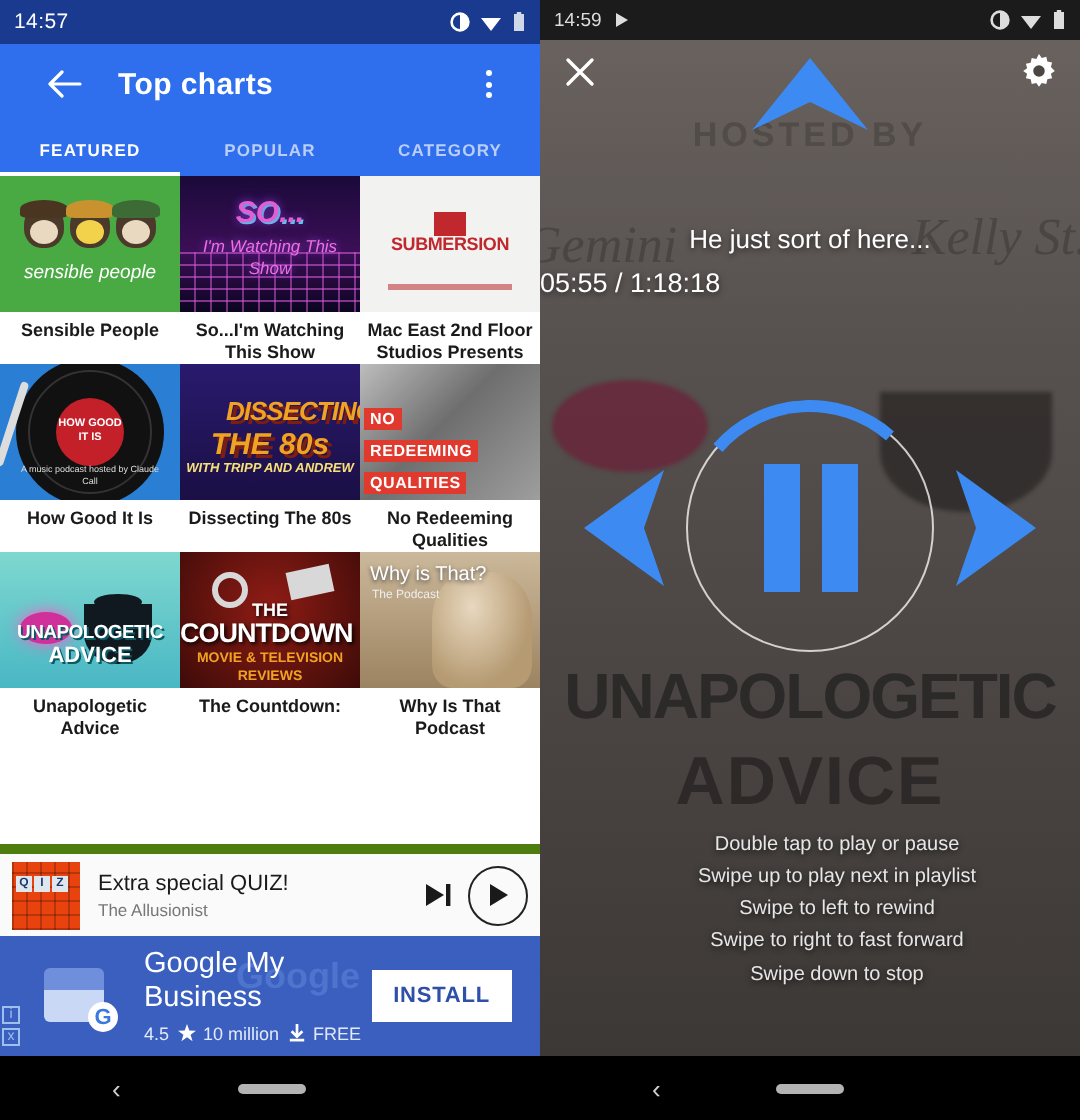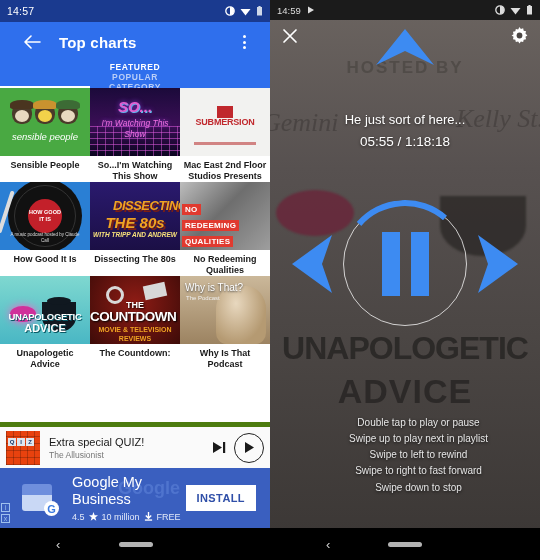--- a/index.html
+++ b/index.html
@@ -22,21 +22,21 @@
   .statusbar-l .sb-right { margin-left: auto; display: flex; align-items: center; gap: 5px; }
 
   .appbar {
     height: 40px; background: #2f6fed; display: flex; align-items: center;
     padding: 0 24px; color: #fff;
   }
   .appbar .title { font-size: 15px; font-weight: bold; margin-left: 18px; letter-spacing: .2px; }
   .appbar .overflow { margin-left: auto; display: flex; flex-direction: column; gap: 2.5px; }
   .appbar .overflow i { width: 3px; height: 3px; background: #fff; border-radius: 50%; display: block; }
 
-  .tabs { height: 26px; background: #2f6fed; display: flex; position: relative; flex-direction: column; }
+  .tabs { height: 26px; background: #2f6fed; display: flex; position: relative; }
   .tab {
     flex: 1; display: flex; align-items: center; justify-content: center;
     font-size: 8.5px; font-weight: bold; letter-spacing: .6px; color: #b9cef8;
   }
   .tab.active { color: #fff; }
   .tab.active::after {
     content: ""; position: absolute; bottom: 0; left: 0; width: 33.33%;
     height: 2.5px; background: #fff;
   }
 
@@ -166,21 +166,21 @@
   }
   .statusbar-r .sb-right { margin-left:auto; display:flex; align-items:center; gap:5px; }
 
   .r-top { position:absolute; top:24px; left:0; right:0; height:36px; z-index:4; }
   .r-close { position:absolute; left:12px; top:4px; }
   .r-gear  { position:absolute; right:12px; top:3px; }
   .r-chevron { position:absolute; top:2px; left:50%; transform:translateX(-50%); }
 
   .r-title { position:absolute; top:112px; left:0; right:0; text-align:center; color:#fff;
      font-size:13px; z-index:4; text-shadow:0 1px 3px rgba(0,0,0,.6); }
-  .r-time { position:absolute; top:134px; left:0; right:0; text-align:center; color:#fff;
+  .r-time { position:absolute; top:134px; left:0; right:0; color:#fff;
      font-size:13.5px; z-index:4; text-shadow:0 1px 3px rgba(0,0,0,.6); }
 
   .r-controls { position:absolute; top:200px; left:0; right:0; height:128px; z-index:4;
      display:flex; align-items:center; justify-content:center; }
   .r-prev { position:absolute; left:18px; }
   .r-next { position:absolute; right:18px; }
   .r-circle { width:124px; height:124px; border-radius:50%; border:1.5px solid rgba(255,255,255,.75);
      display:flex; align-items:center; justify-content:center; position:relative; }
   .r-circle .arc { position:absolute; inset:-3px; border-radius:50%;
      border:6px solid transparent; border-top-color:#3d8bf2; transform:rotate(-4deg); }

